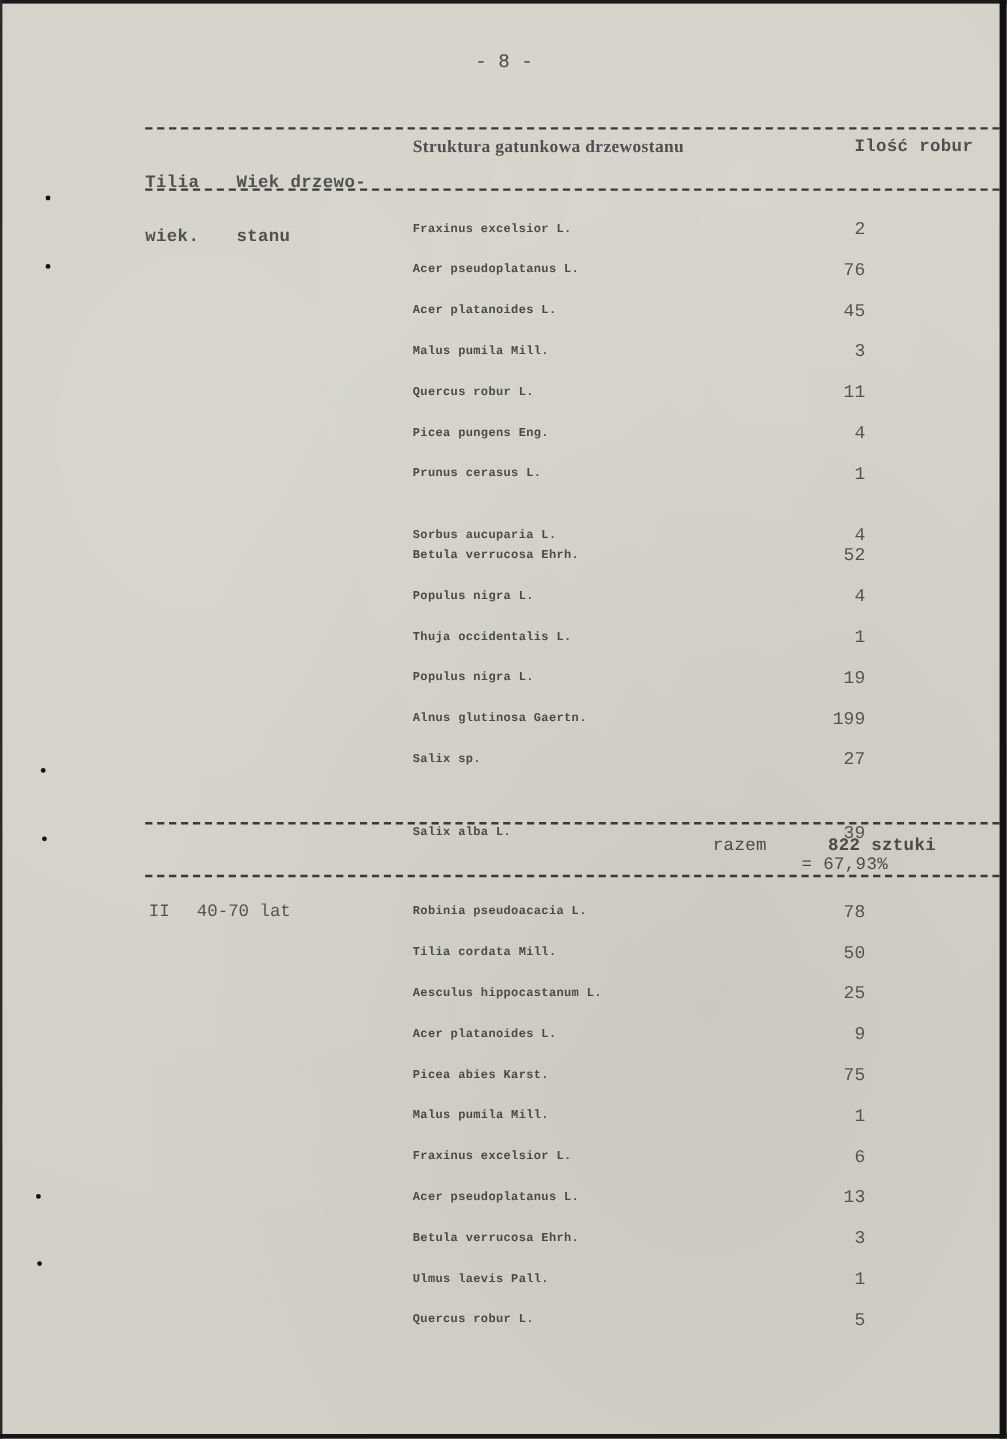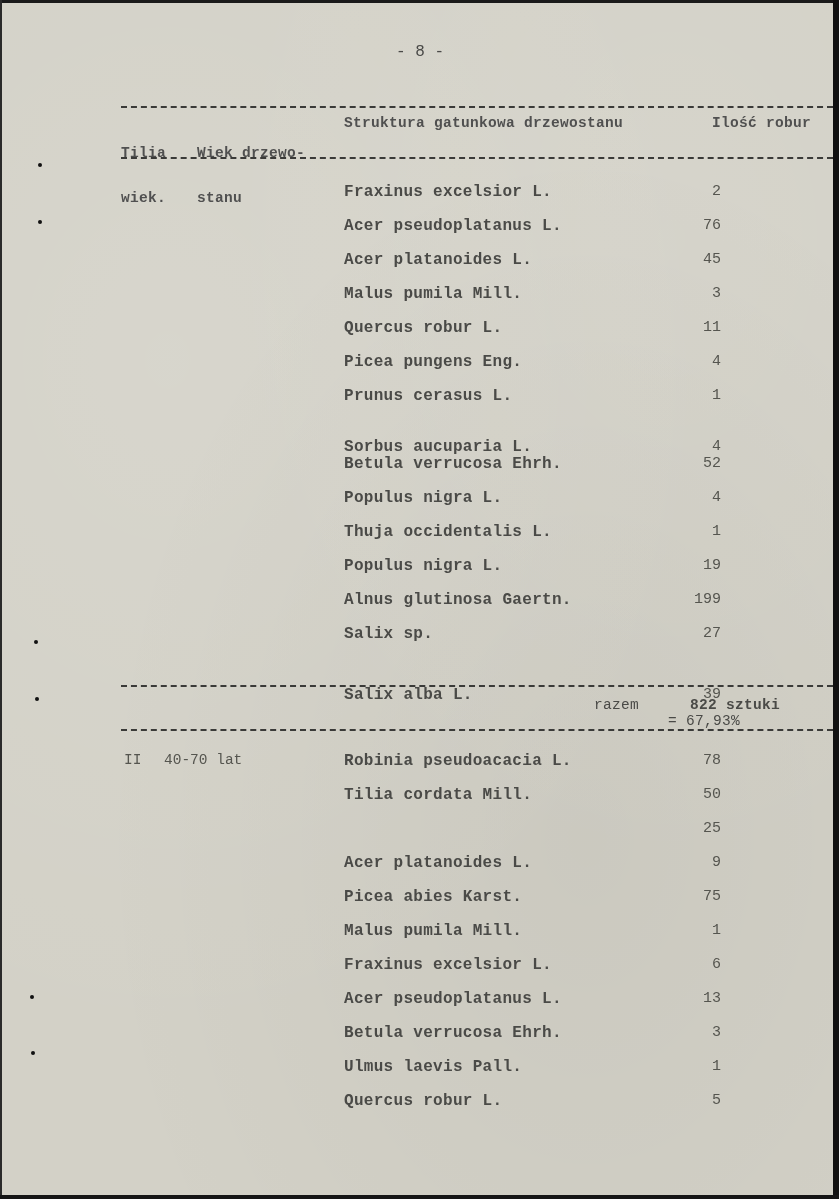--- a/index.html
+++ b/index.html
@@ -76,21 +76,21 @@
     color: #505050;
     letter-spacing: 0.3px;
   }
   .row {
     position: absolute;
     left: 0; width: 839px; height: 20px;
   }
   .species {
     position: absolute;
     left: 344px;
-    font-size: 16px;
+    font-size: 10px;
     line-height: 18px;
     font-weight: bold;
     color: #4a4a47;
     white-space: pre;
     letter-spacing: 0.3px;
   }
   .count {
     position: absolute;
     right: 118px;
     width: 60px;
@@ -139,21 +139,21 @@
 <div class="rule" style="top:157px;"></div>
 
 <div class="hdr" style="left:121px;top:116px;">
   <div>Tilia</div>
   <div>wiek.</div>
 </div>
 <div class="hdr" style="left:197px;top:116px;">
   <div>Wiek drzewo-</div>
   <div>stanu</div>
 </div>
-<div class="hdr" style="left:344px;top:116px;">Struktura gatunkowa drzewostanu</div>
+<div class="hdr" style="left:344px;top:116px;font-family:Liberation Serif, serif;">Struktura gatunkowa drzewostanu</div>
 <div class="hdr" style="left:712px;top:116px;">Ilość robur</div>
 
 <div>
   <div class="row" style="top:183px;">
     <span class="species">Fraxinus excelsior L.</span>
     <span class="count">2</span>
   </div>
   <div class="row" style="top:217px;">
     <span class="species">Acer pseudoplatanus L.</span>
     <span class="count">76</span>
@@ -224,20 +224,21 @@
 <div>
   <div class="row" style="top:752px;">
     <span class="species">Robinia pseudoacacia L.</span>
     <span class="count">78</span>
   </div>
   <div class="row" style="top:786px;">
     <span class="species">Tilia cordata Mill.</span>
     <span class="count">50</span>
   </div>
   <div class="row" style="top:820px;">
+    <span class="species">Aesculus hippocastanum L.</span>
     <span class="count">25</span>
   </div>
   <div class="row" style="top:854px;">
     <span class="species">Acer platanoides L.</span>
     <span class="count">9</span>
   </div>
   <div class="row" style="top:888px;">
     <span class="species">Picea abies Karst.</span>
     <span class="count">75</span>
   </div>

